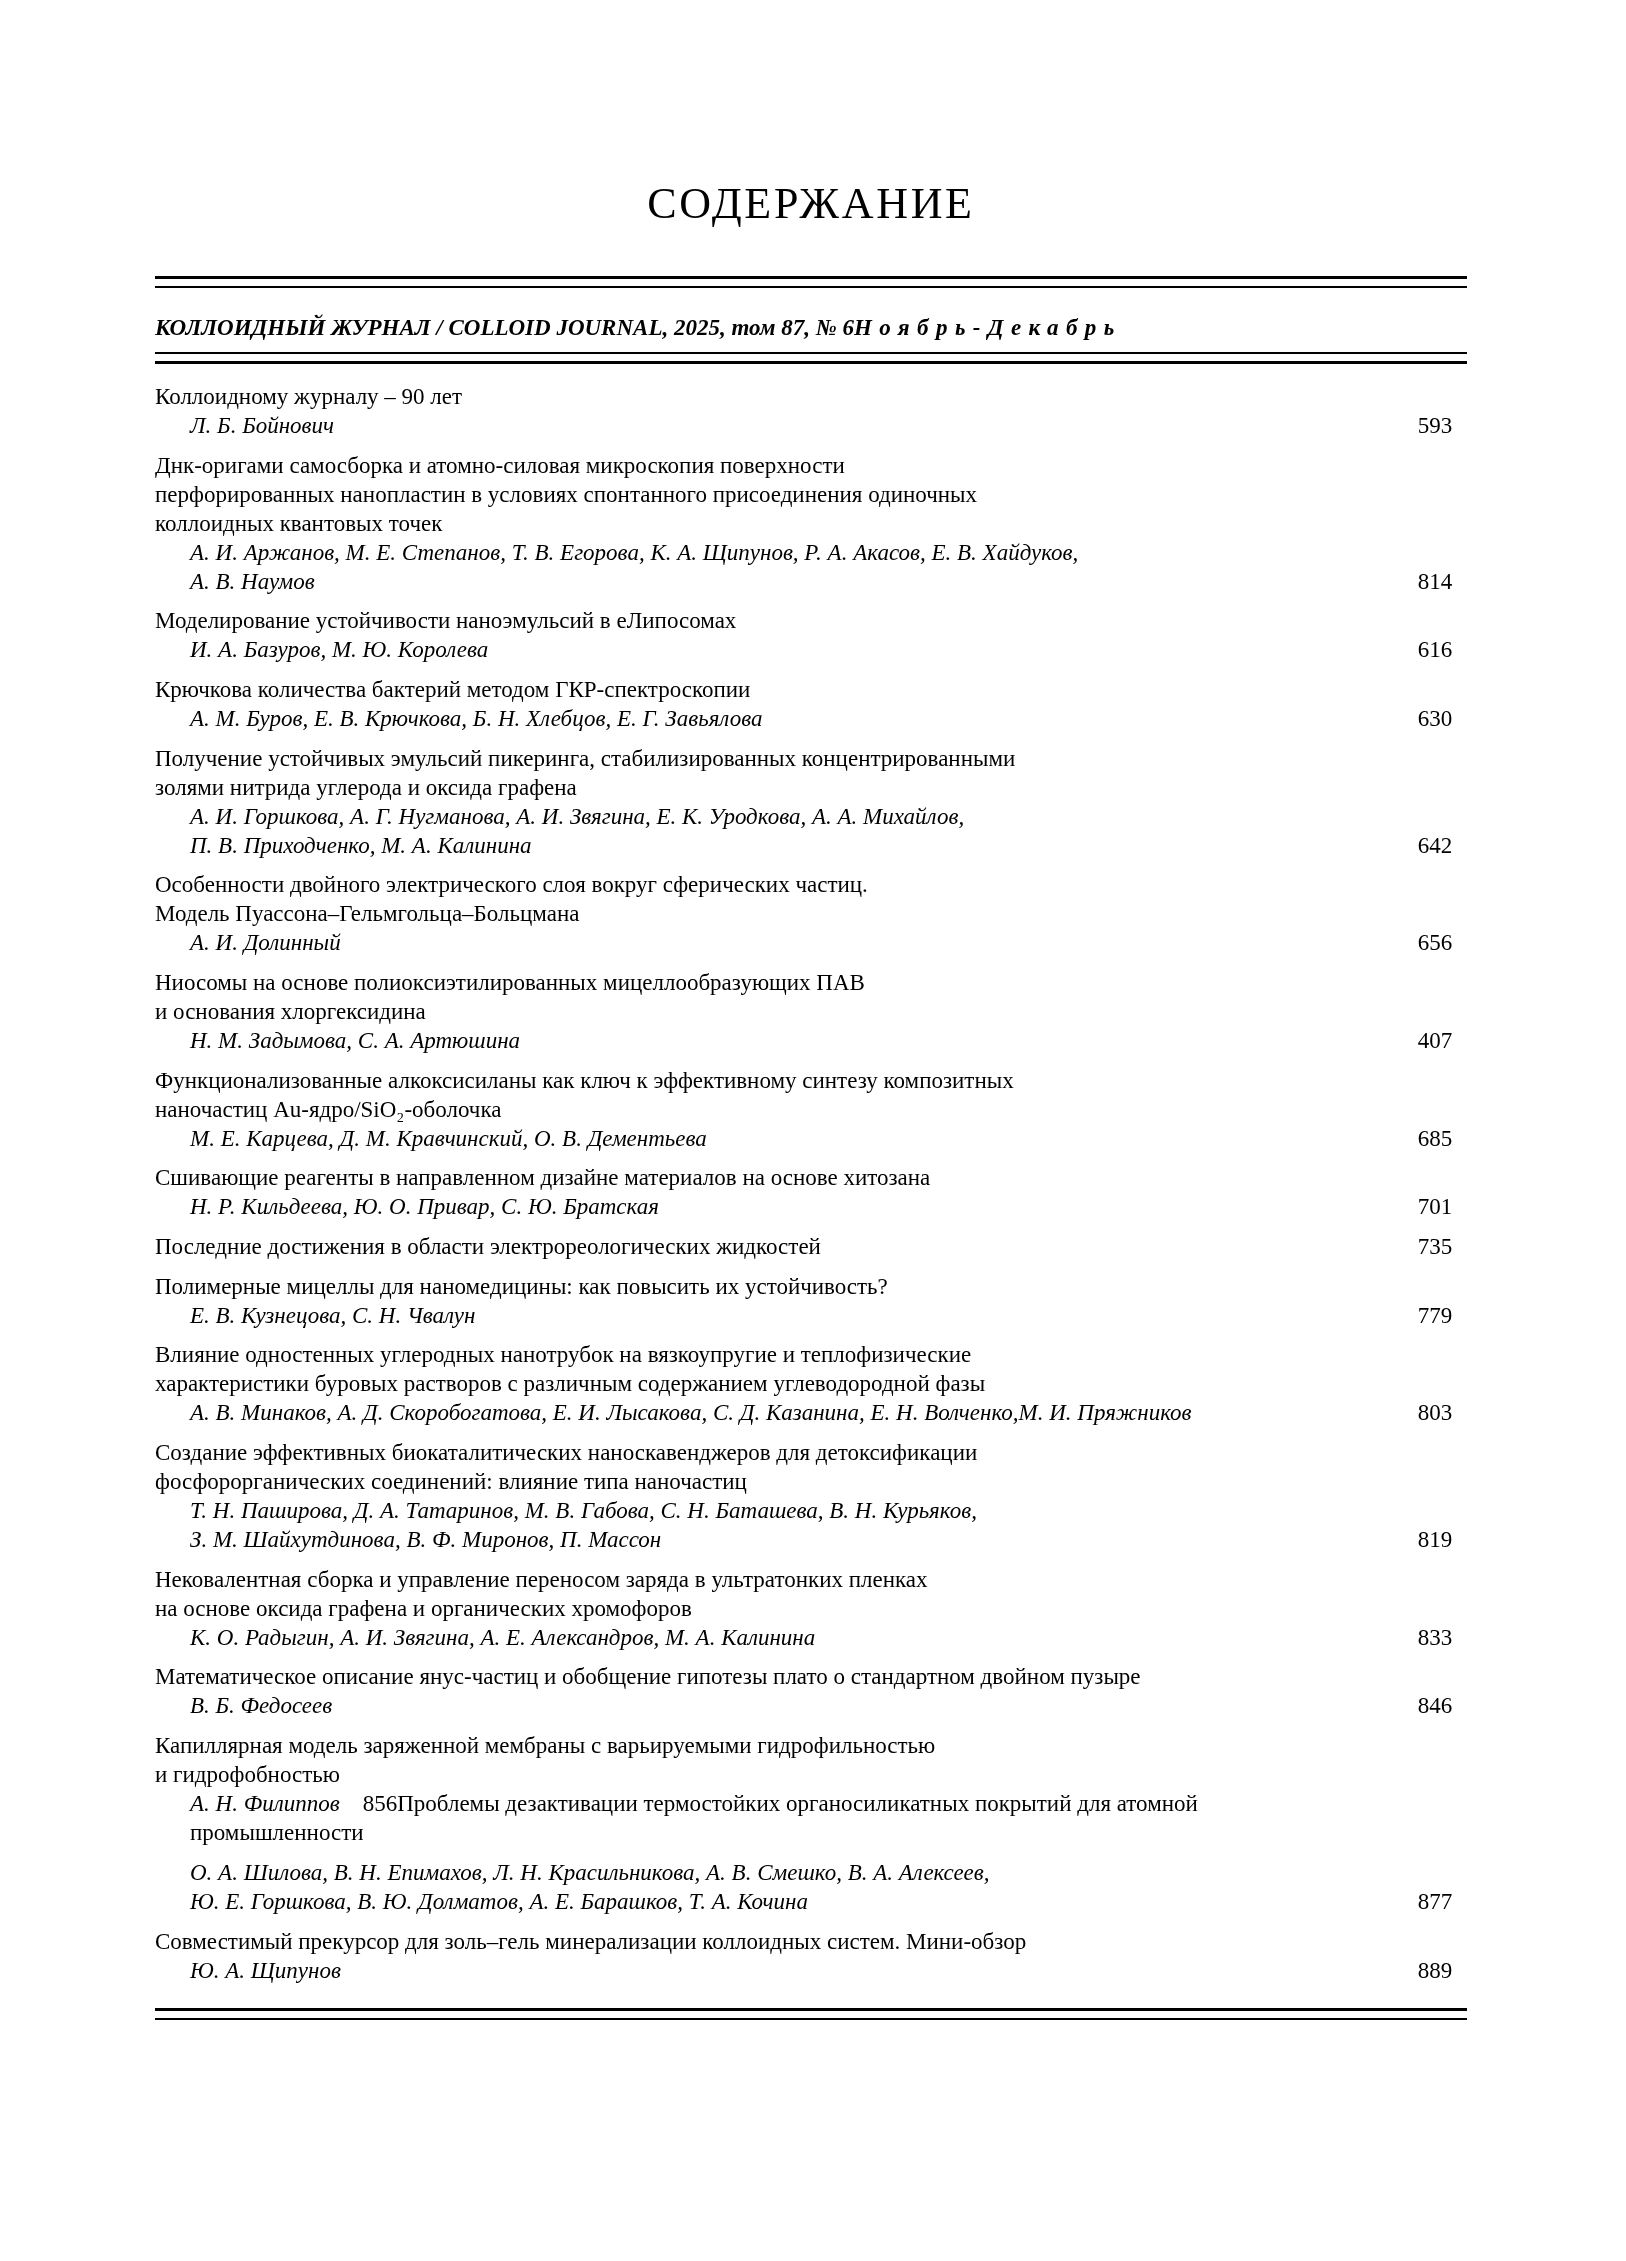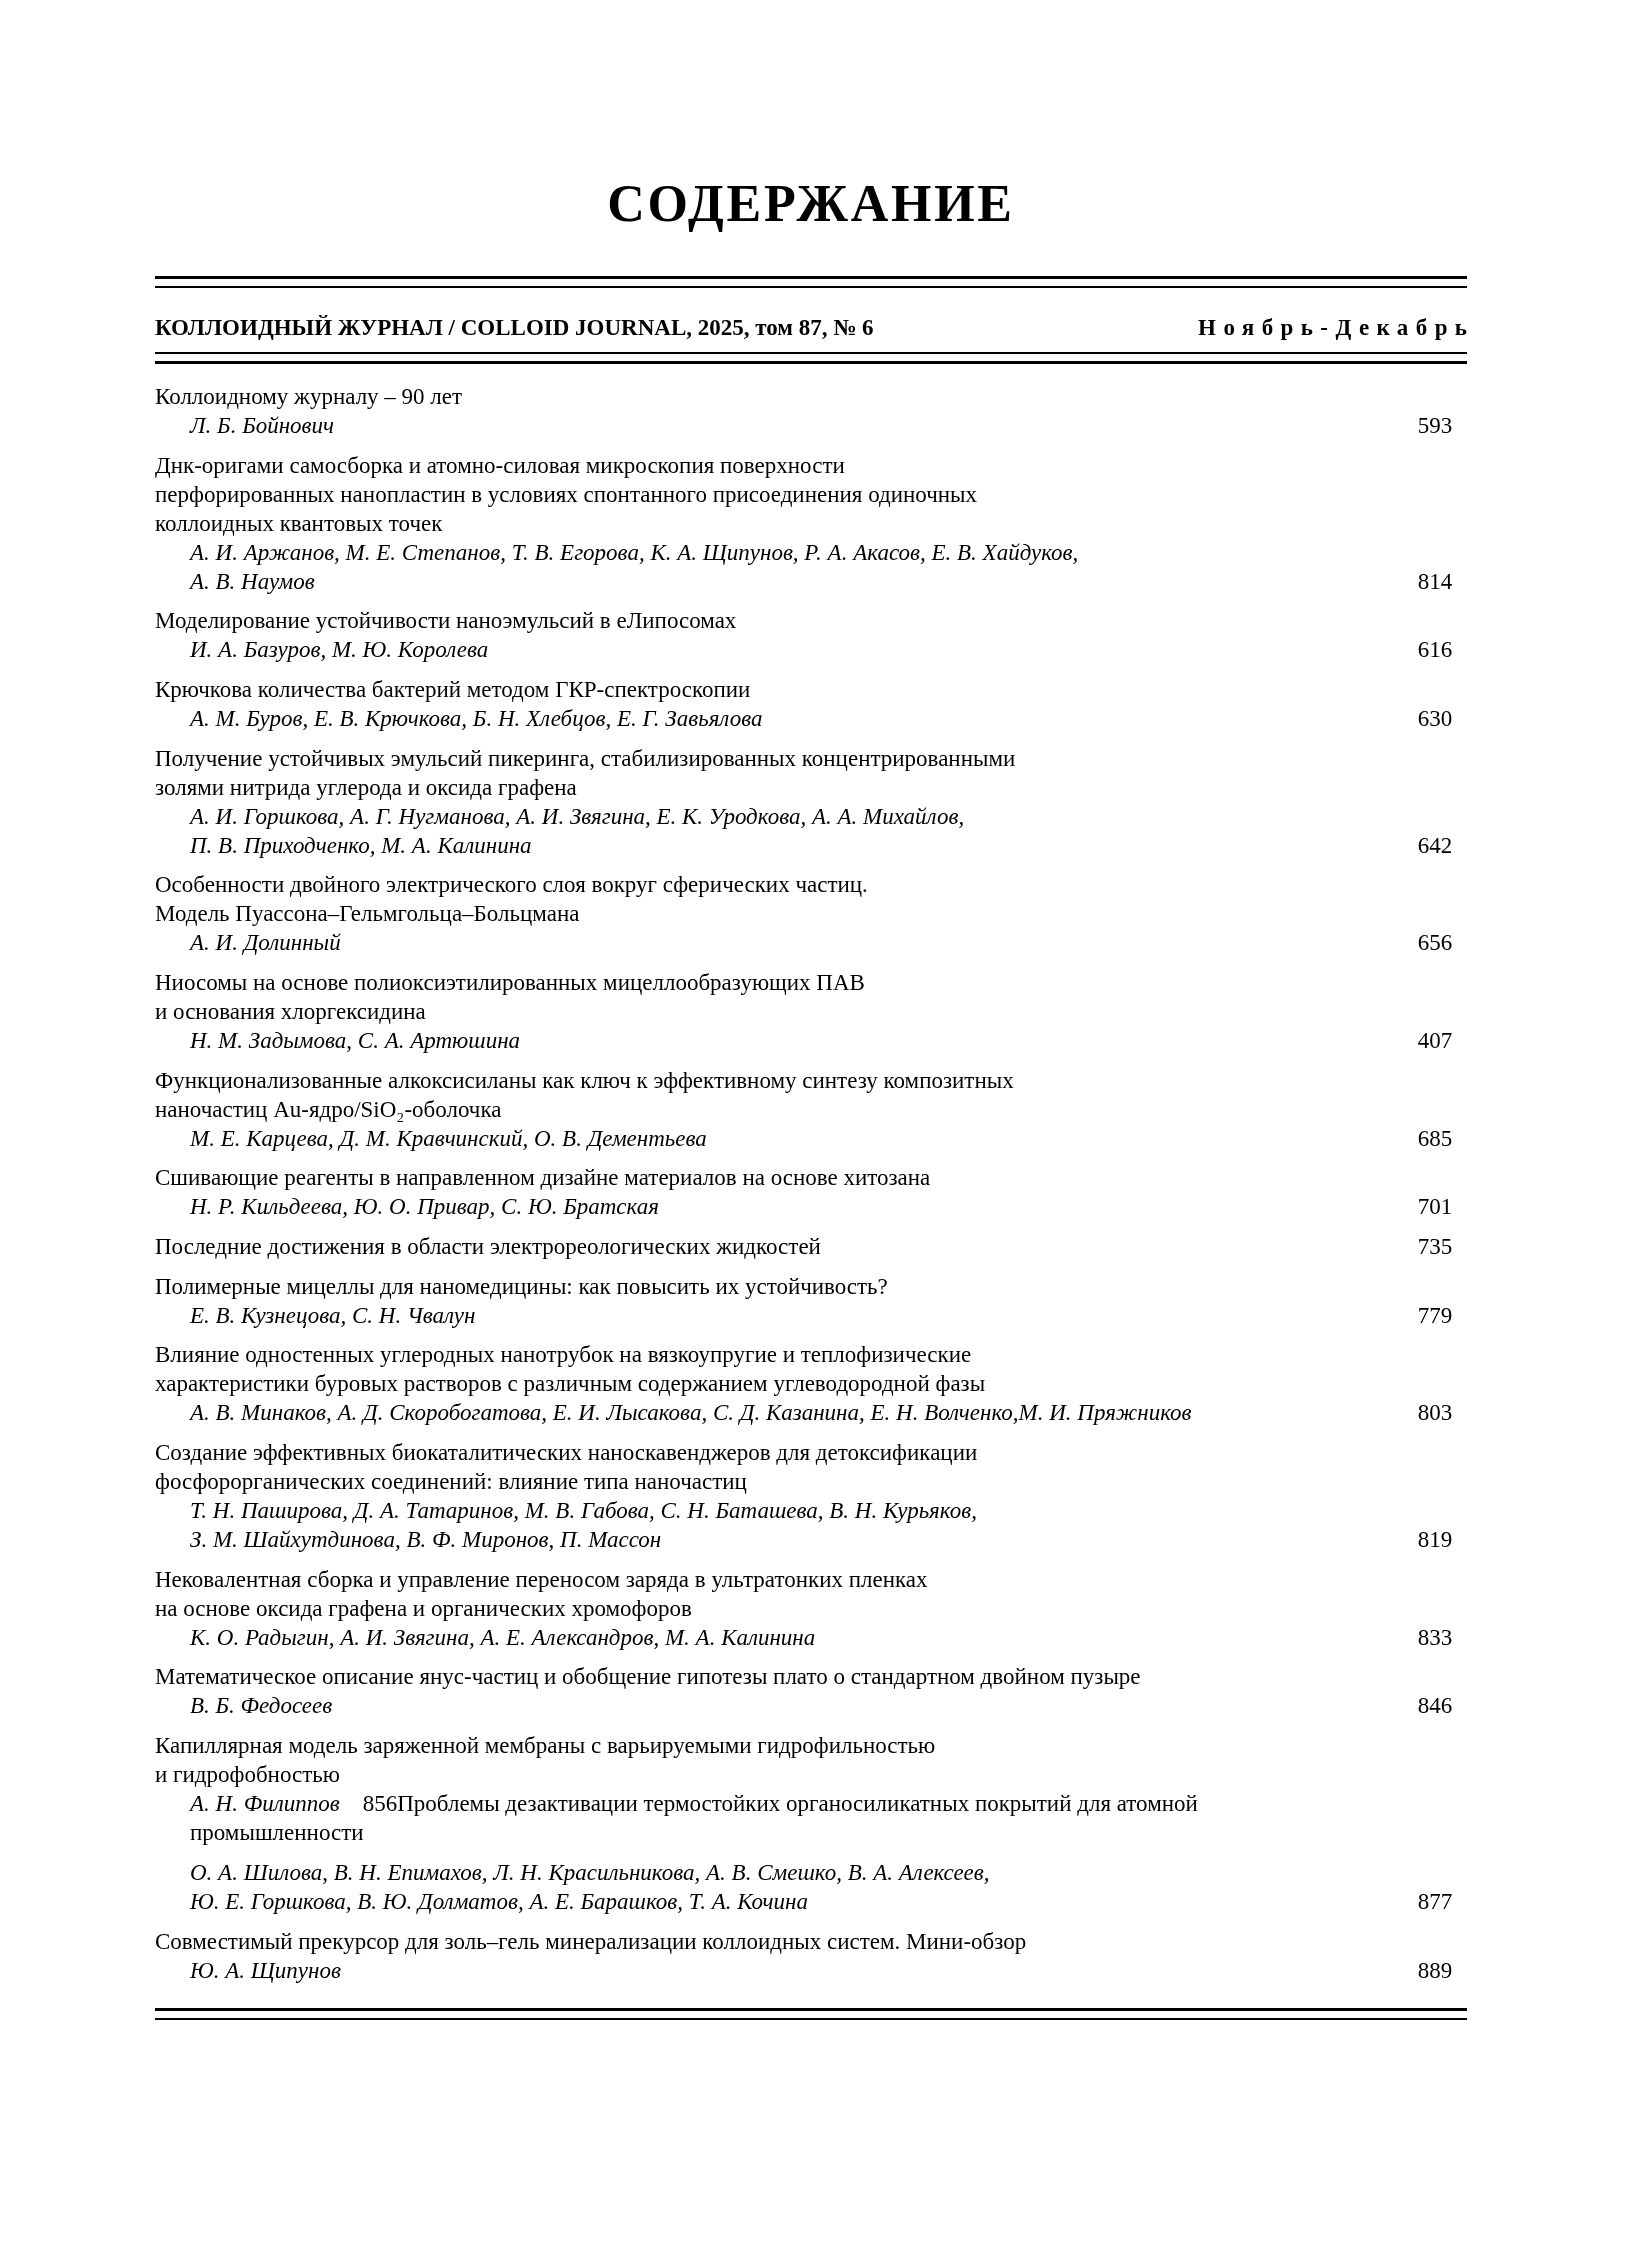--- a/index.html
+++ b/index.html
@@ -4,34 +4,35 @@
 <style>
   html,body{margin:0;padding:0;background:#ffffff;}
   .page{
     width:1626px;height:2261px;box-sizing:border-box;
     padding:0 159px 0 155px;background:#ffffff;color:#000000;
     font-family:"Liberation Serif","DejaVu Serif",serif;
     overflow:hidden;
   }
   h1.doc-title{
     margin:179px 0 0 0;text-align:center;
-    font-size:52px;line-height:50px;font-weight:bold;letter-spacing:2.7px;
+    font-size:44px;line-height:50px;font-weight:normal;letter-spacing:2.7px;
   }
   .rule-pair{font-size:0;}
   .rule-pair .rl{background:#000000;}
   .rl.thick{height:3.4px;}
   .rl.thin{height:2px;}
   .rule-pair .rl + .rl{margin-top:6.7px;}
   .rule-pair.rp-top{margin-top:47px;}
   .rule-pair.rp-mid{margin-top:10.7px;}
   .rule-pair.rp-bottom{margin-top:23px;}
   .masthead{
-    display:flex;justify-content:space-between;align-items:baseline;
+    display:flex;align-items:baseline;
     margin-top:25.5px;font-size:23px;line-height:28px;font-weight:bold;
     white-space:pre;
+    font-style:italic;
   }
   .masthead .months{letter-spacing:7.4px;margin-right:-7.4px;}
   #toc{margin-top:17.5px;}
   .entry{
     display:flex;align-items:flex-end;
     margin-bottom:10.7px;
     font-size:23px;line-height:29px;
   }
   .entry-text{flex:1 1 auto;min-width:0;}
   .entry .title{white-space:pre;}

